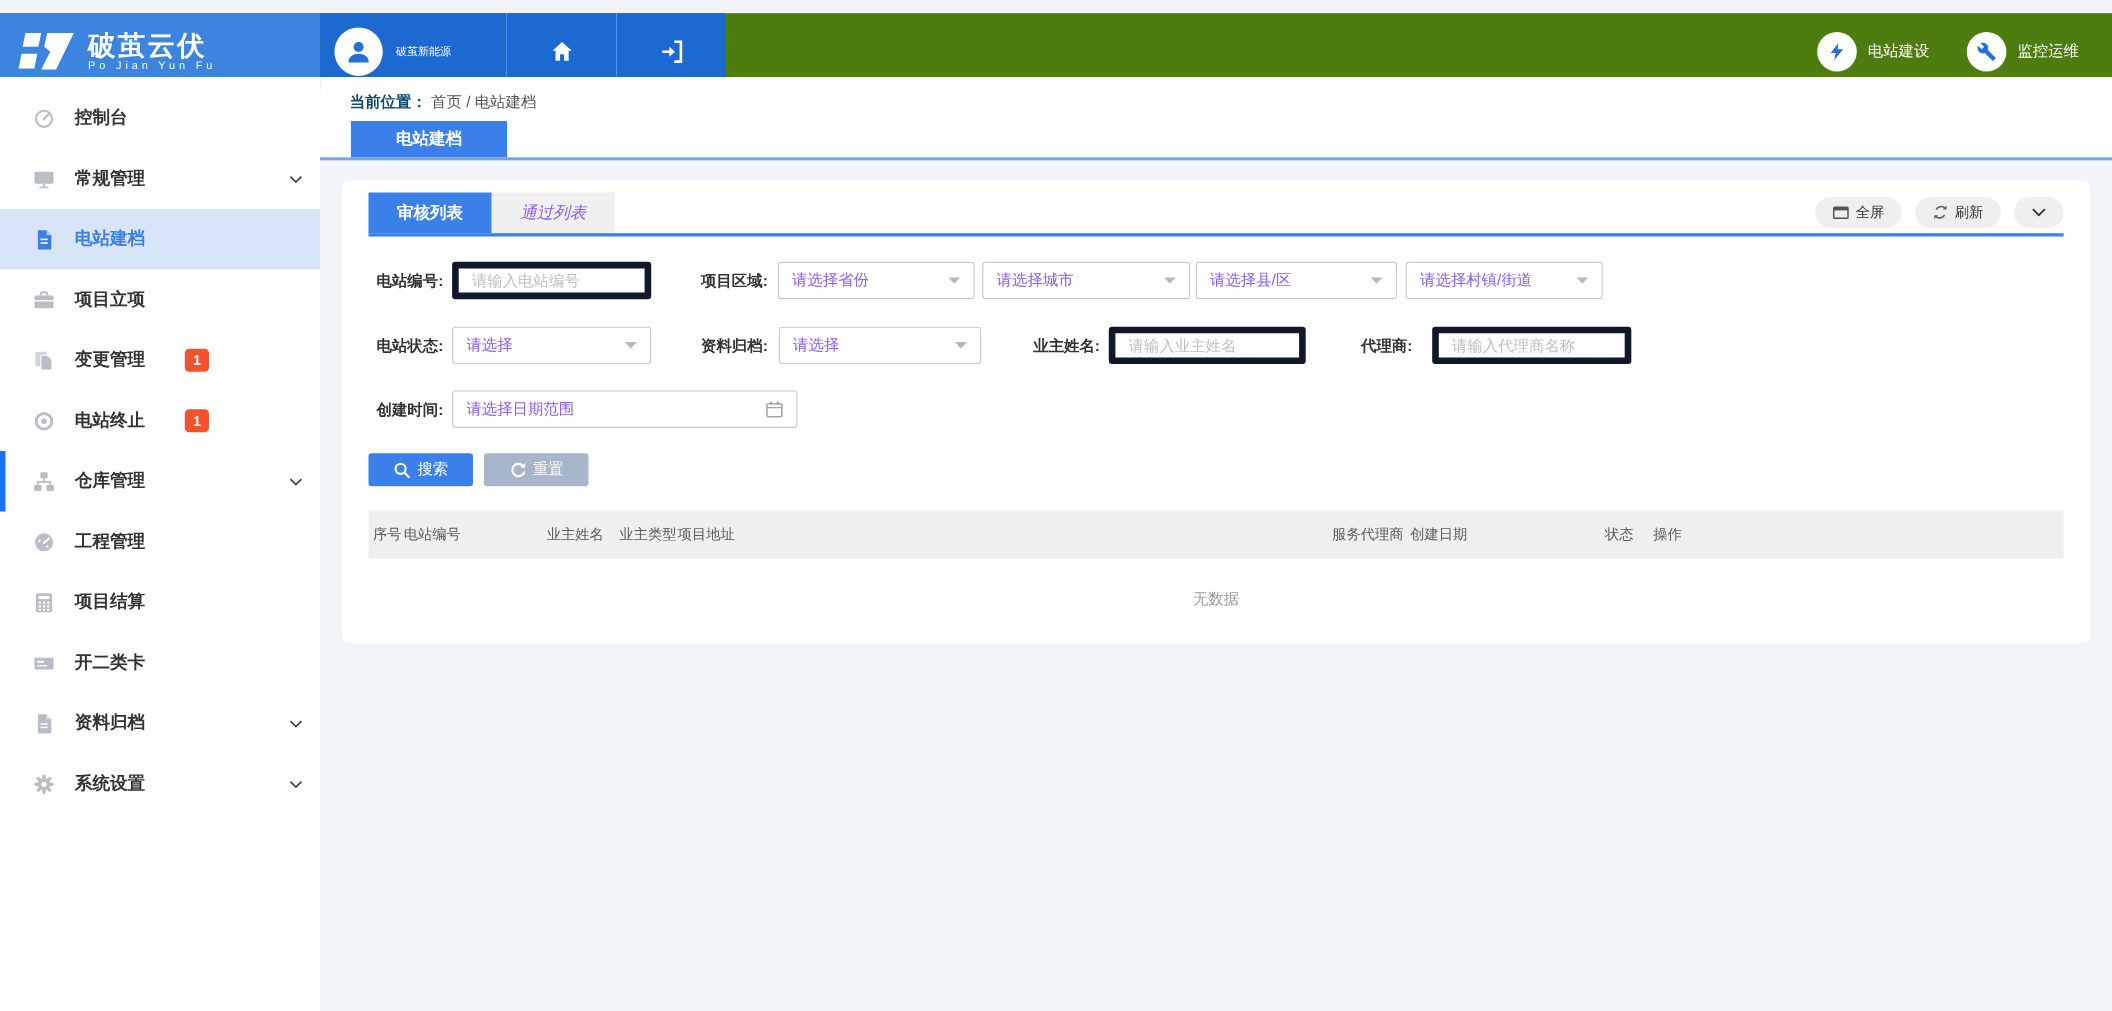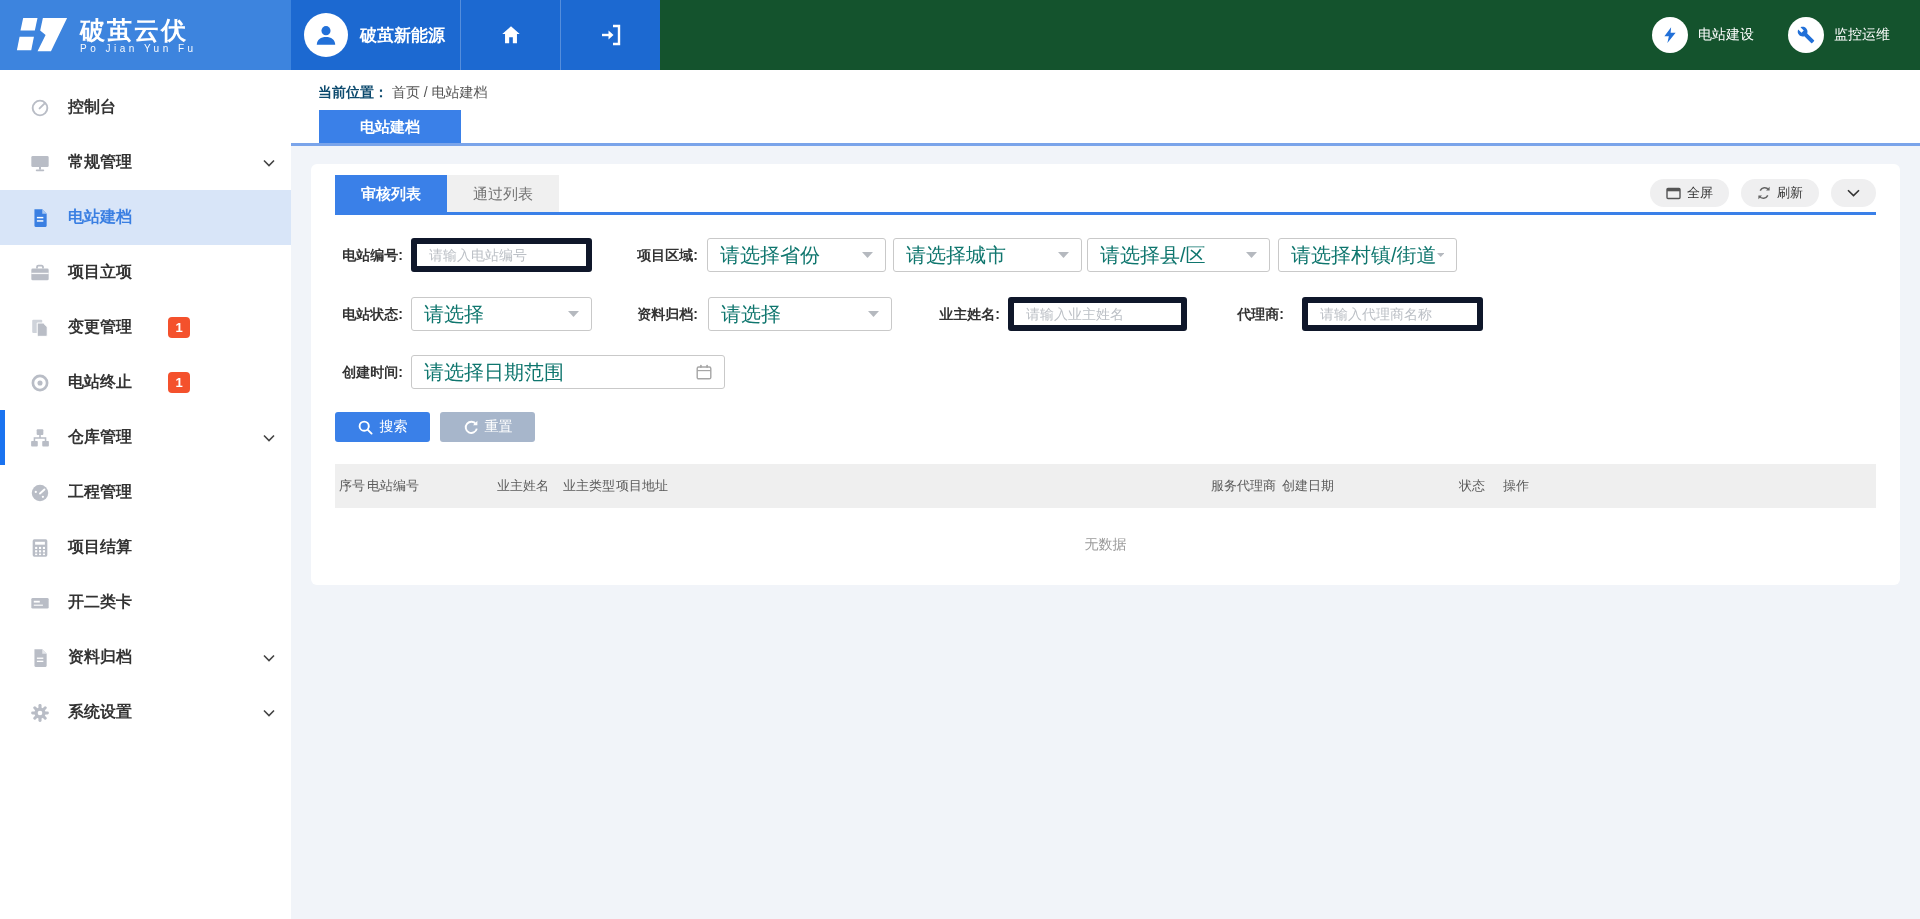--- a/index.html
+++ b/index.html
@@ -1,29 +1,29 @@
 <!DOCTYPE html>
 <html><head>
 <meta charset="utf-8">
 <style>
   * { margin:0; padding:0; box-sizing:border-box; }
   html,body { width:1920px; height:919px; overflow:hidden;
     font-family:"Liberation Sans","DejaVu Sans",sans-serif; background:#f1f4f9; }
 
   
-  .topbar { position:absolute; top:0; left:0; width:1920px; height:70px; background:#14532d; }
+  .topbar { position:absolute; top:12px; left:0; width:1920px; height:70px; background:#4d7c0f; }
   .tb-logo { position:absolute; left:0; top:0; width:291px; height:70px; background:#3d84de;
     display:flex; align-items:center; padding-left:16px; }
   .brand-text { margin-left:12px; color:#fff; }
   .brand-title { font-size:25px; font-weight:700; letter-spacing:2px; line-height:26px; }
   .brand-sub { font-size:10px; letter-spacing:3.5px; opacity:.95; }
   .tb-mid { position:absolute; left:291px; top:0; width:369px; height:70px; background:#1c69d1; display:flex; }
   .tb-user { width:169px; display:flex; align-items:center; padding-left:13px; }
   .avatar { width:44px; height:44px; border-radius:50%; background:#fff; display:flex; align-items:center; justify-content:center; }
-  .company { color:#fff; font-size:17px; font-weight:700; margin-left:12px; white-space:nowrap; }
+  .company { color:#fff; font-size:10px; font-weight:400; margin-left:12px; white-space:nowrap; }
   .tb-cell { width:100px; display:flex; align-items:center; justify-content:center;
     border-left:1px solid rgba(255,255,255,.25); cursor:pointer; }
   .tb-right { position:absolute; right:0; top:0; height:70px; display:flex; align-items:center; gap:34px; padding-right:30px; }
   .module { display:flex; align-items:center; gap:10px; cursor:pointer; }
   .mod-circle { width:36px; height:36px; border-radius:50%; background:#fff; display:flex; align-items:center; justify-content:center; }
   .mod-label { color:#fff; font-size:14px; }
 
   
   .sidebar { position:absolute; top:70px; left:0; width:291px; bottom:0; background:#fff; padding-top:10px; }
   .s-item { position:relative; height:55px; display:flex; align-items:center; padding-left:30px; cursor:pointer; }
@@ -43,36 +43,36 @@
   .crumb b { color:#0c4a6e; font-weight:700; }
   .page-tab { position:absolute; left:28px; bottom:0; width:142px; height:33px; background:#3a80e8;
     color:#fff; font-size:15px; font-weight:700; text-align:center; line-height:33px; cursor:pointer; }
 
   
   .content { position:absolute; top:146px; left:291px; right:0; bottom:0; background:#f1f4f9; }
   .panel { position:absolute; left:20px; top:18px; width:1589px; height:421px; background:#fff; border-radius:6px; }
 
   .tab { position:absolute; top:11px; height:37px; width:112px; font-size:15px; text-align:center; line-height:37px; cursor:pointer; }
   .tab.active { background:#3a80e8; color:#fff; font-weight:700; }
-  .tab.idle { background:#f0f0f0; color:#737373; }
+  .tab.idle { background:#f0f0f0; color:#8b5cf6;font-style:italic; }
   .tab-line { position:absolute; left:24px; top:48px; width:1541px; height:3px; background:#3a80e8; }
 
   .pills { position:absolute; top:15px; right:24px; display:flex; gap:12px; }
   .pill { height:28px; background:#efeff0; border-radius:14px; border:none; display:flex; align-items:center;
     justify-content:center; gap:6px; font-size:13px; color:#333; padding:0 16px; cursor:pointer;
     font-family:inherit; }
   .pill.sm { width:45px; padding:0; }
 
   .f-label { position:absolute; height:34px; line-height:34px; text-align:right; font-size:14px; font-weight:700; color:#333; }
   .f-input { position:absolute; height:34px; border:6px solid #0f172a; border-radius:3px; font-size:14px;
     padding:0 12px; color:#333; background:#fff; font-family:inherit; outline:none; }
   .f-input::placeholder { color:#bcc0c6; }
   .f-select { position:absolute; height:34px; border:1px solid #c9c9c9; border-radius:3px; background:#fff;
     display:flex; align-items:center; padding:0 12px; cursor:pointer; }
-  .f-select span { font-size:20px; color:#0f766e; flex:1; white-space:nowrap; }
+  .f-select span { font-size:14px; color:#8b5cf6; flex:1; white-space:nowrap; }
   .f-date { display:flex; align-items:center; }
   .btn { position:absolute; height:30px; border:none; border-radius:3px; color:#fff; font-size:14px;
     display:flex; align-items:center; justify-content:center; gap:7px; cursor:pointer; font-family:inherit; }
   .btn-search { background:#3a80e8; }
   .btn-reset { background:#a7b6cb; }
 
   .thead { position:absolute; left:24px; top:300px; width:1541px; height:44px; background:#efefef; }
   .th { position:absolute; top:0; height:44px; line-height:44px; font-size:13px; color:#5a5a5a; white-space:nowrap; }
   .empty { position:absolute; left:24px; top:360px; width:1541px; height:40px; line-height:40px;
     text-align:center; font-size:14px; color:#9a9a9a; }

